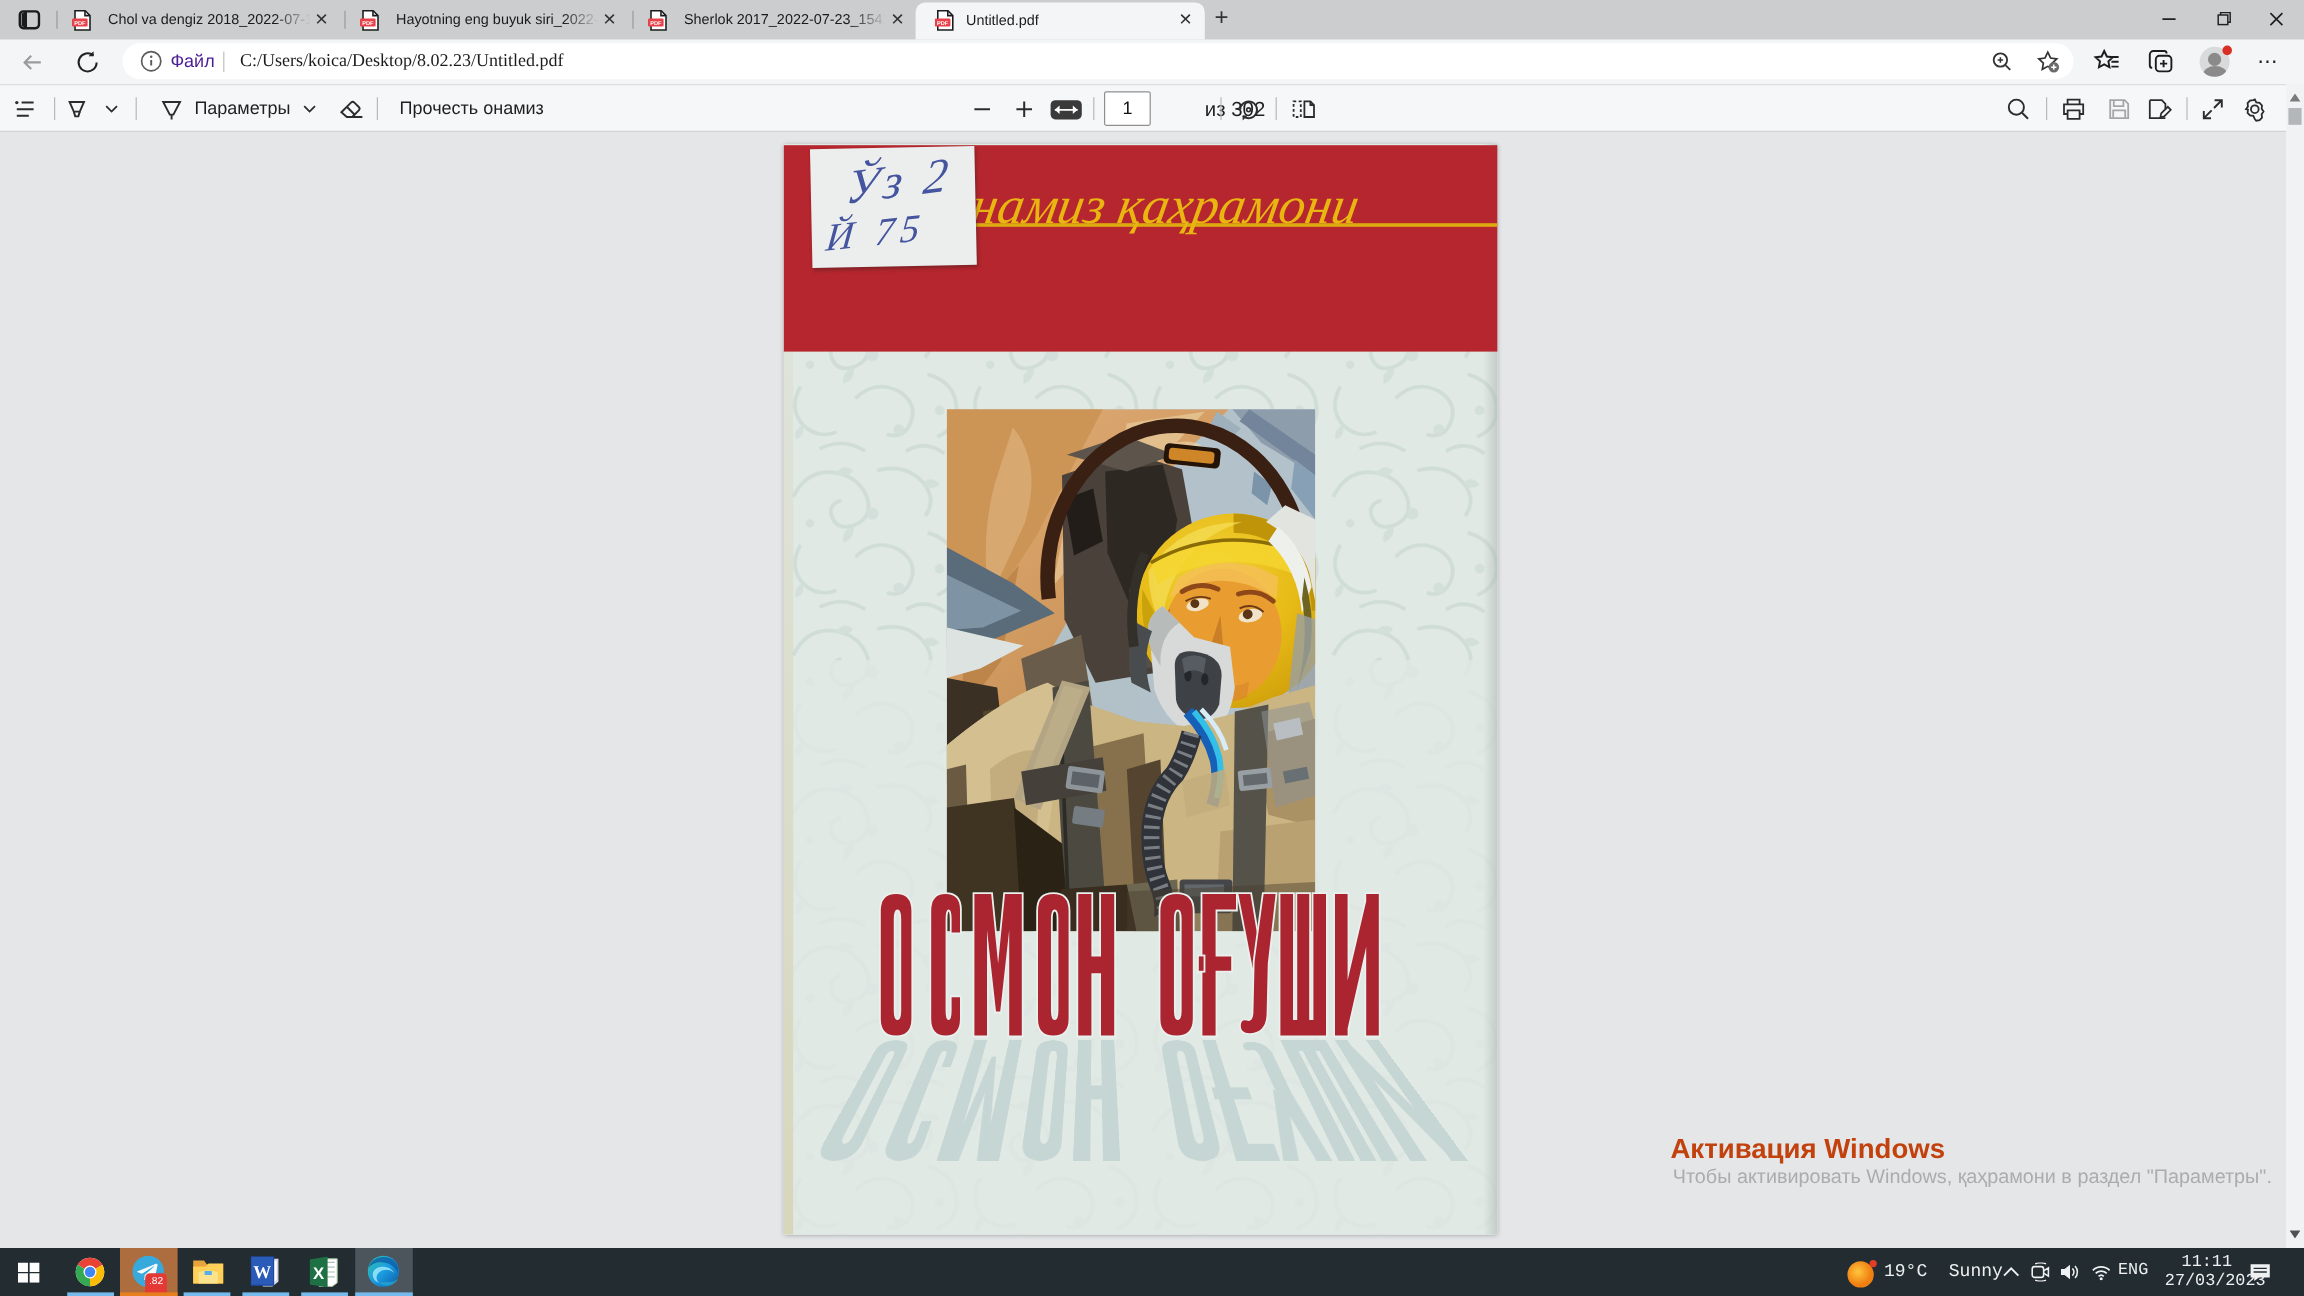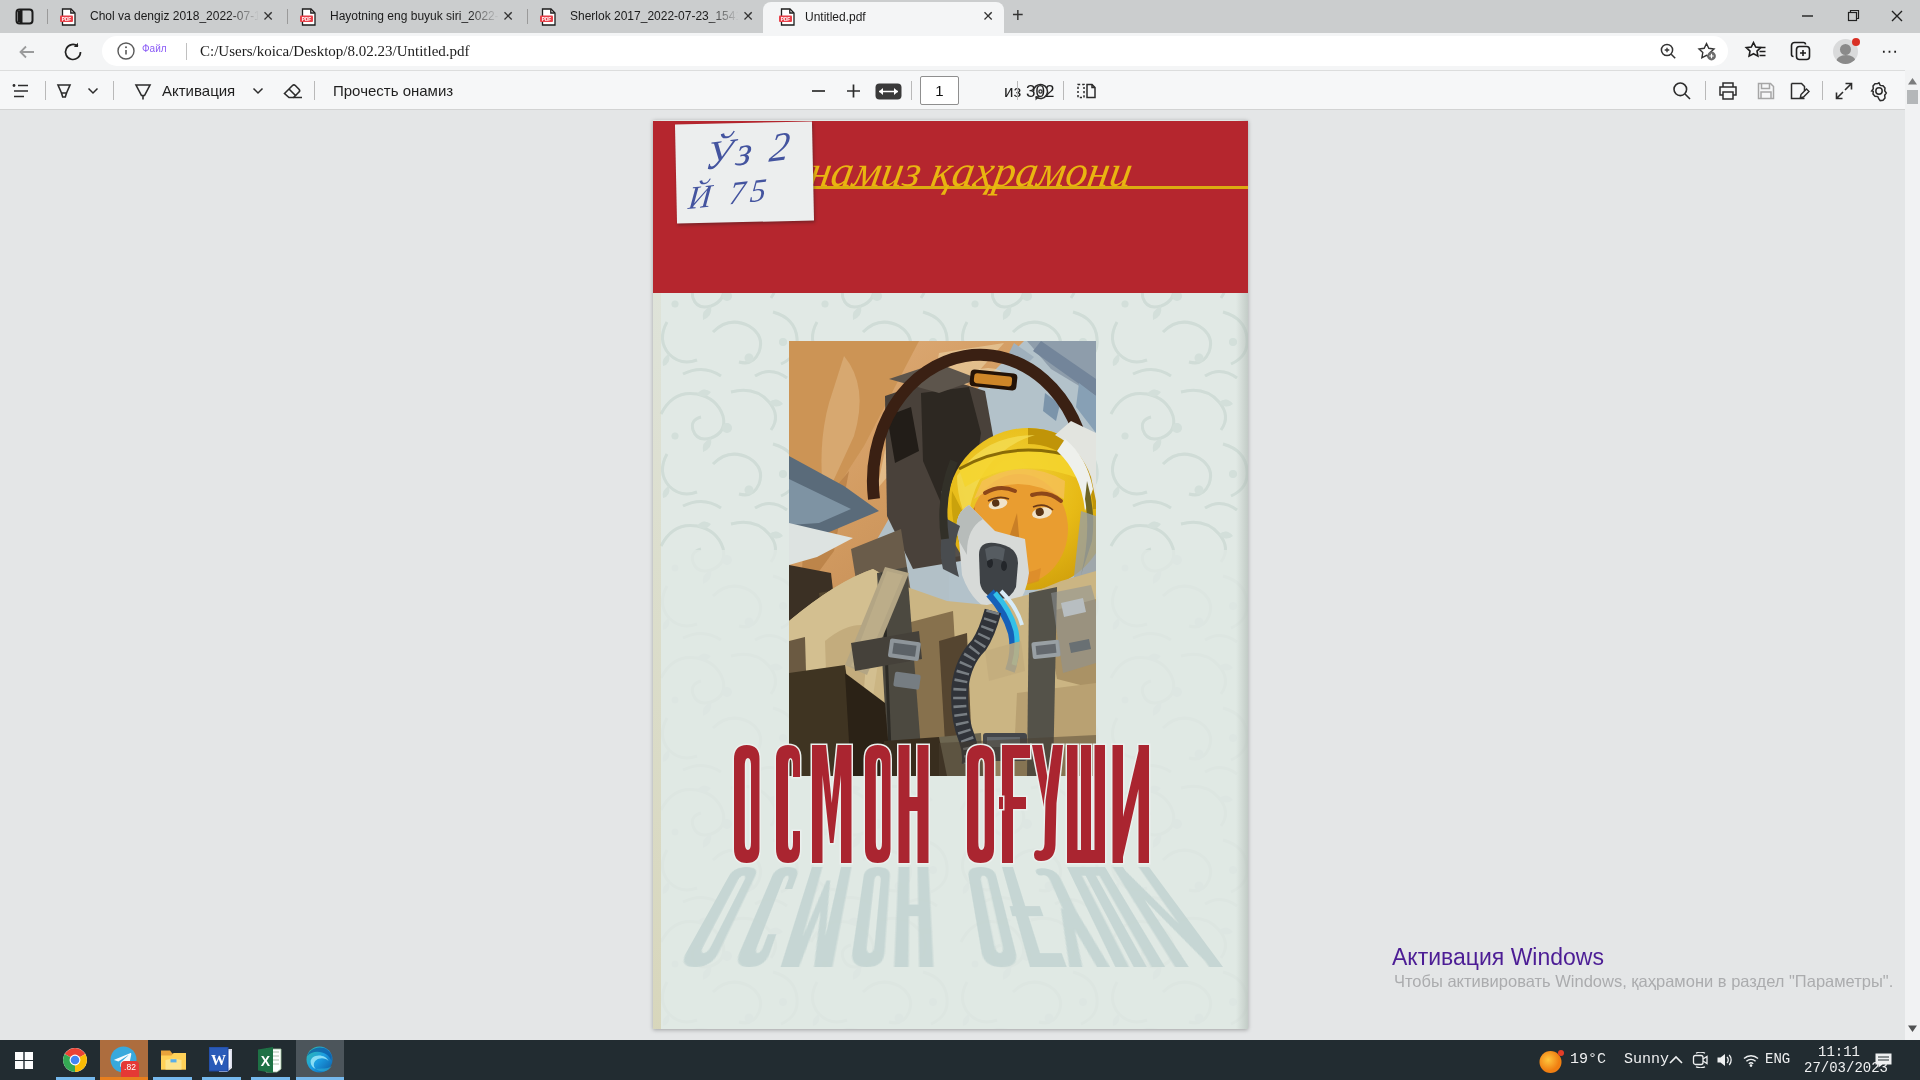--- a/index.html
+++ b/index.html
@@ -15,33 +15,33 @@
 .pdficon { position:absolute; left:1px; top:8px; }
 .tabfade { position:absolute; top:9px; width:30px; height:15px; }
 .tabx { position:absolute; top:8px; width:16px; height:16px; color:#333; font-size:14px; line-height:16px; text-align:center; }
 #activetab { position:absolute; left:763px; top:2px; width:241px; height:31px; background:#f4f5f6; border-radius:8px 8px 0 0; }
 .wctrl { position:absolute; top:0; width:45px; height:32px; color:#202020; }
 
 
 #navrow { position:absolute; top:33px; left:0; width:1920px; height:37px; background:#f4f5f6; }
 #pill { position:absolute; left:102px; top:3px; width:1626px; height:30px; background:#ffffff; border-radius:15px; }
 #urltext { position:absolute; left:98px; top:7px; font-size:15px; color:#1c1c1c;font-family:Liberation Serif, serif; }
-#fayl { position:absolute; left:40px; top:7px; font-size:10px; color:#8b5cf6; }
+#fayl { position:absolute; left:40px; top:7px; font-size:15px; color:#4c1d95; }
 
 
 #pdfbar { position:absolute; top:70px; left:0; width:1920px; height:40px; background:#f6f7f8; border-top:1px solid #dcdddd; border-bottom:1px solid #d2d3d3;}
 .pbsep { position:absolute; top:10px; width:1px; height:19px; background:#b9b9b9; }
 .pbtext { position:absolute; top:11px; font-size:15px; color:#1f1f1f; }
 #pagebox { position:absolute; left:920px; top:5px; width:39px; height:29px; background:#fff; border:1px solid #8f8f8f; border-radius:2px; font-size:15px; color:#111; text-align:center; line-height:28px; }
 
 
 #content { position:absolute; top:111px; left:0; width:1920px; height:929px; background:#e4e6e7; }
 #scrollbar { position:absolute; top:70px; right:0; width:15px; height:970px; background:#f1f2f3; }
 #sthumb { position:absolute; top:20px; left:2px; width:11px; height:14px; background:#b4b7b9; }
-#watermark1 { position:absolute; left:1392px; top:944px; font-size:23px; color:#4c1d95; }
+#watermark1 { position:absolute; left:1392px; top:944px; font-size:23px; color:#c2410c;font-weight:bold; }
 #watermark2 { position:absolute; left:1394px; top:972px; font-size:16.5px; color:#abacae; }
 
 
 #page { position:absolute; left:653px; top:120px; width:595px; height:909px; background:#e0e8e4; box-shadow:0 1px 4px rgba(0,0,0,0.3); overflow:hidden; }
 #banner { position:absolute; left:0; top:1px; width:595px; height:172px; background:#b5262e; }
 #sticker { position:absolute; left:23px; top:3px; width:137px; height:99px; background:#eceeee; transform:rotate(-1.2deg); box-shadow:1px 2px 3px rgba(60,30,30,0.45); }
 .hand { font-family:"Liberation Serif",serif; font-style:italic; color:#44549f; }
 #goldline { position:absolute; left:152px; top:66px; width:443px; height:2.5px; background:#dcab10; }
 #goldscript { position:absolute; left:135px; top:30px; font-family:"Liberation Serif",serif; font-style:italic; font-size:44px; color:#e9b511; white-space:nowrap; transform:skewX(-10deg); line-height:1; }
 #author { position:absolute; left:120px; top:107px; }
@@ -186,21 +186,21 @@
       <path d="M8.5 13l1.2 4h2.6l1.2-4" fill="none" stroke="#2c2c2c" stroke-width="1.6"></path>
     </svg>
   <svg class="abs" style="left:86px;top:15px" width="14" height="10" viewBox="0 0 14 10">
       <path d="M2.5 2.5L7 7l4.5-4.5" fill="none" stroke="#2c2c2c" stroke-width="1.5"></path>
     </svg>
   <div class="pbsep" style="left:113px"></div>
   <svg class="abs" style="left:131px;top:8px" width="24" height="24" viewBox="0 0 24 24">
       <path d="M5 6h14l-5.5 10.5h-3z" fill="none" stroke="#2c2c2c" stroke-width="1.6"></path>
       <path d="M12 16.5v4" stroke="#2c2c2c" stroke-width="1.6"></path>
     </svg>
-  <div class="pbtext" style="left:162px">Активация</div>
+  <div class="pbtext" style="left:162px">Параметры</div>
   <svg class="abs" style="left:251px;top:15px" width="14" height="10" viewBox="0 0 14 10">
       <path d="M2.5 2.5L7 7l4.5-4.5" fill="none" stroke="#2c2c2c" stroke-width="1.5"></path>
     </svg>
   <svg class="abs" style="left:281px;top:9px" width="24" height="22" viewBox="0 0 24 22">
       <path d="M3.5 13.5l8-8a2 2 0 0 1 2.8 0l3.7 3.7a2 2 0 0 1 0 2.8l-5.5 5.5h-4.5z" fill="none" stroke="#2c2c2c" stroke-width="1.6"></path>
       <path d="M8 9l7 7M12.5 17.5H21" stroke="#2c2c2c" stroke-width="1.6"></path>
     </svg>
   <div class="pbsep" style="left:314px"></div>
   <div class="pbtext" style="left:333px">Прочесть онамиз</div>
 

